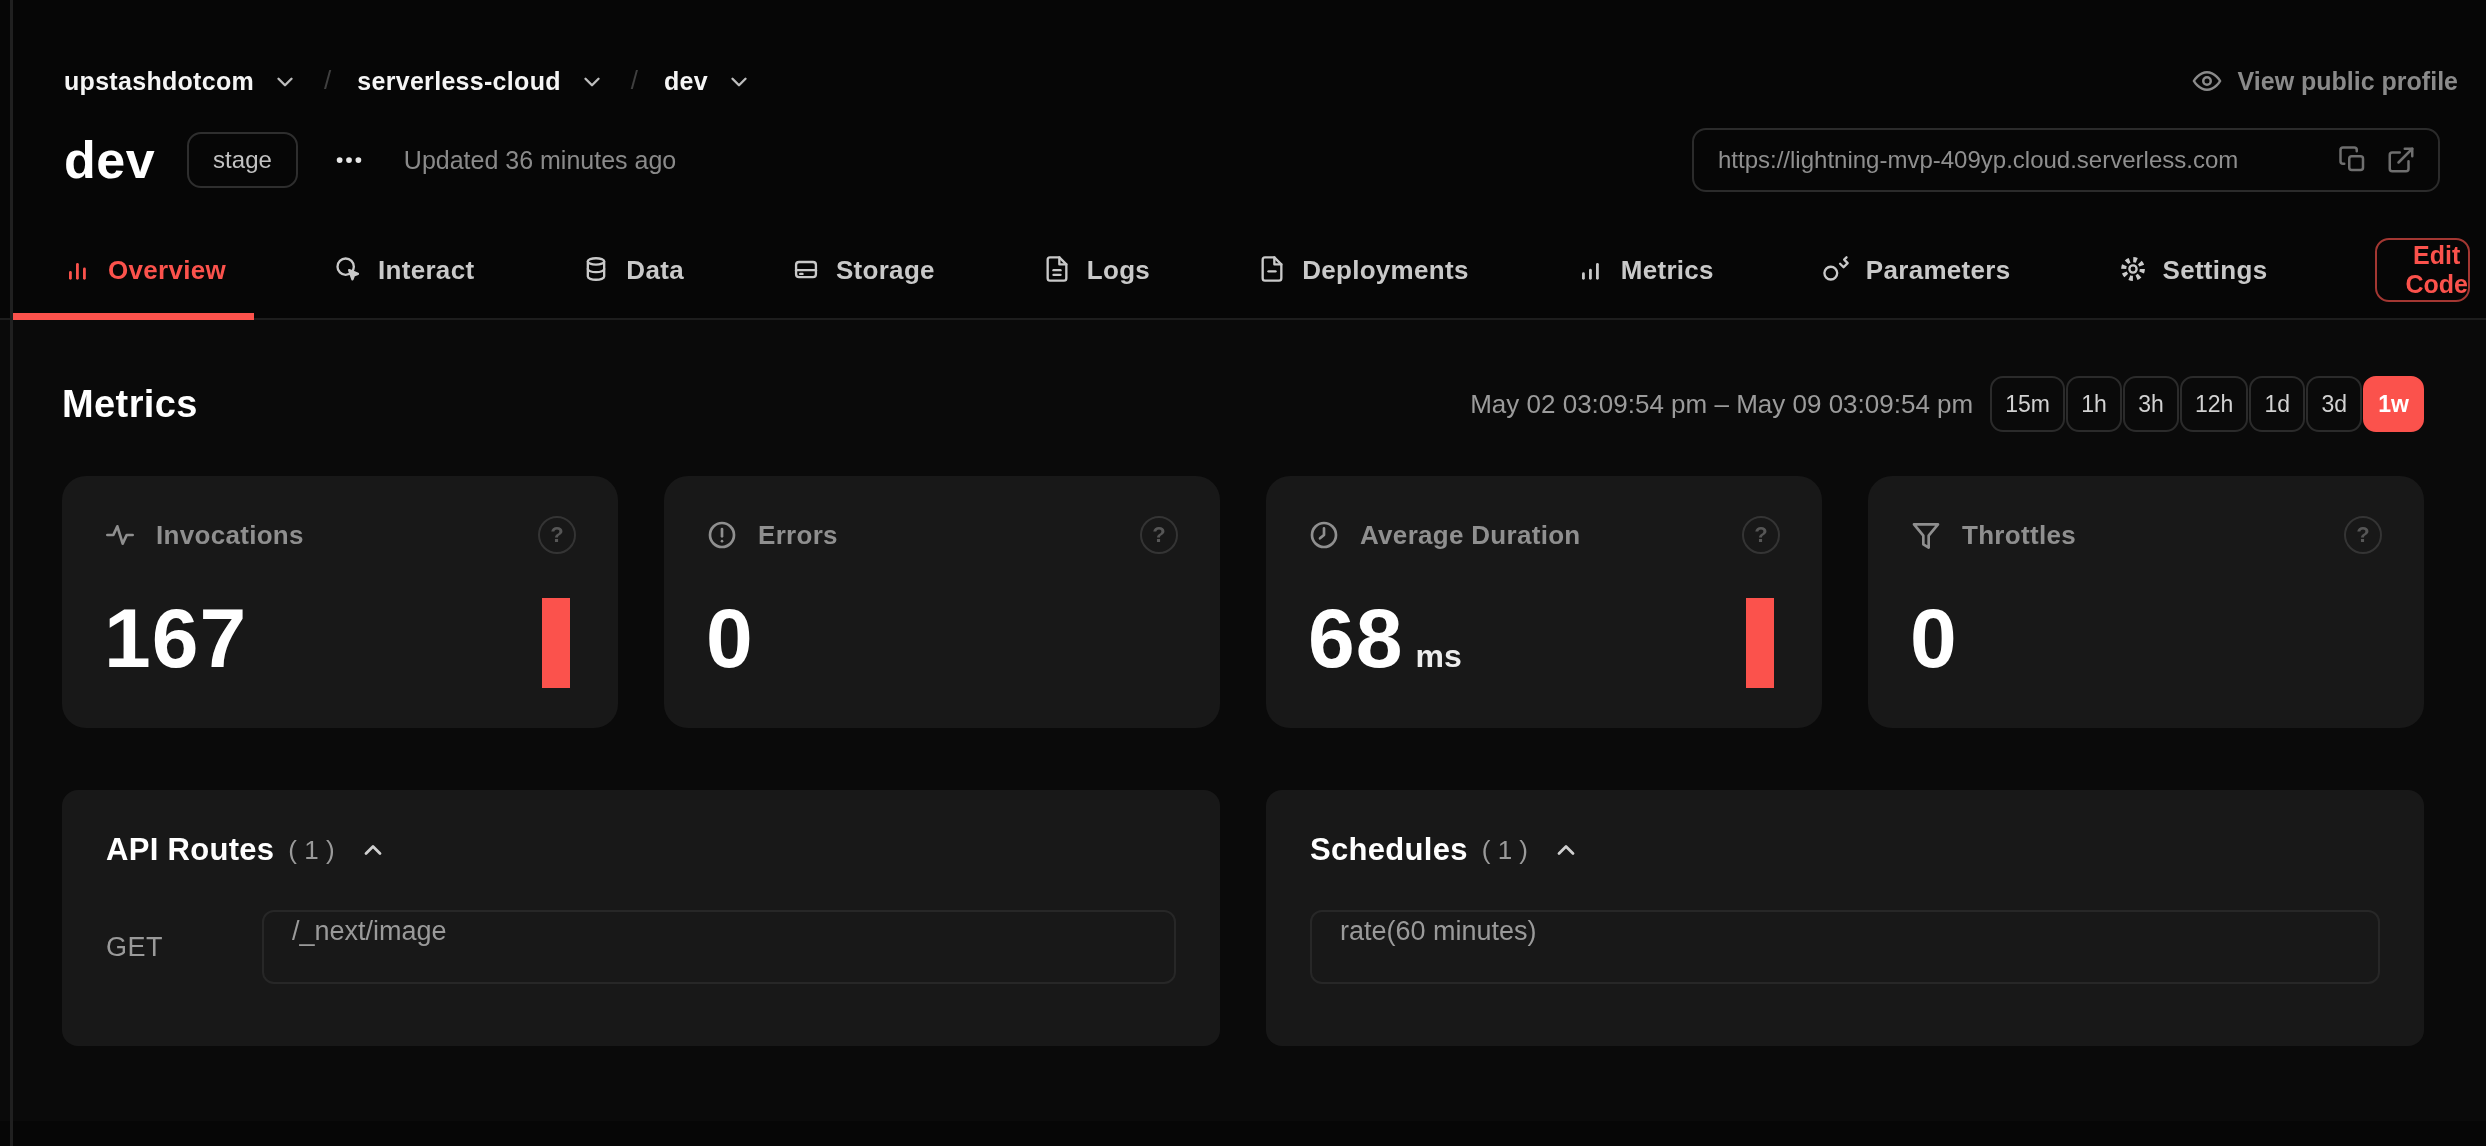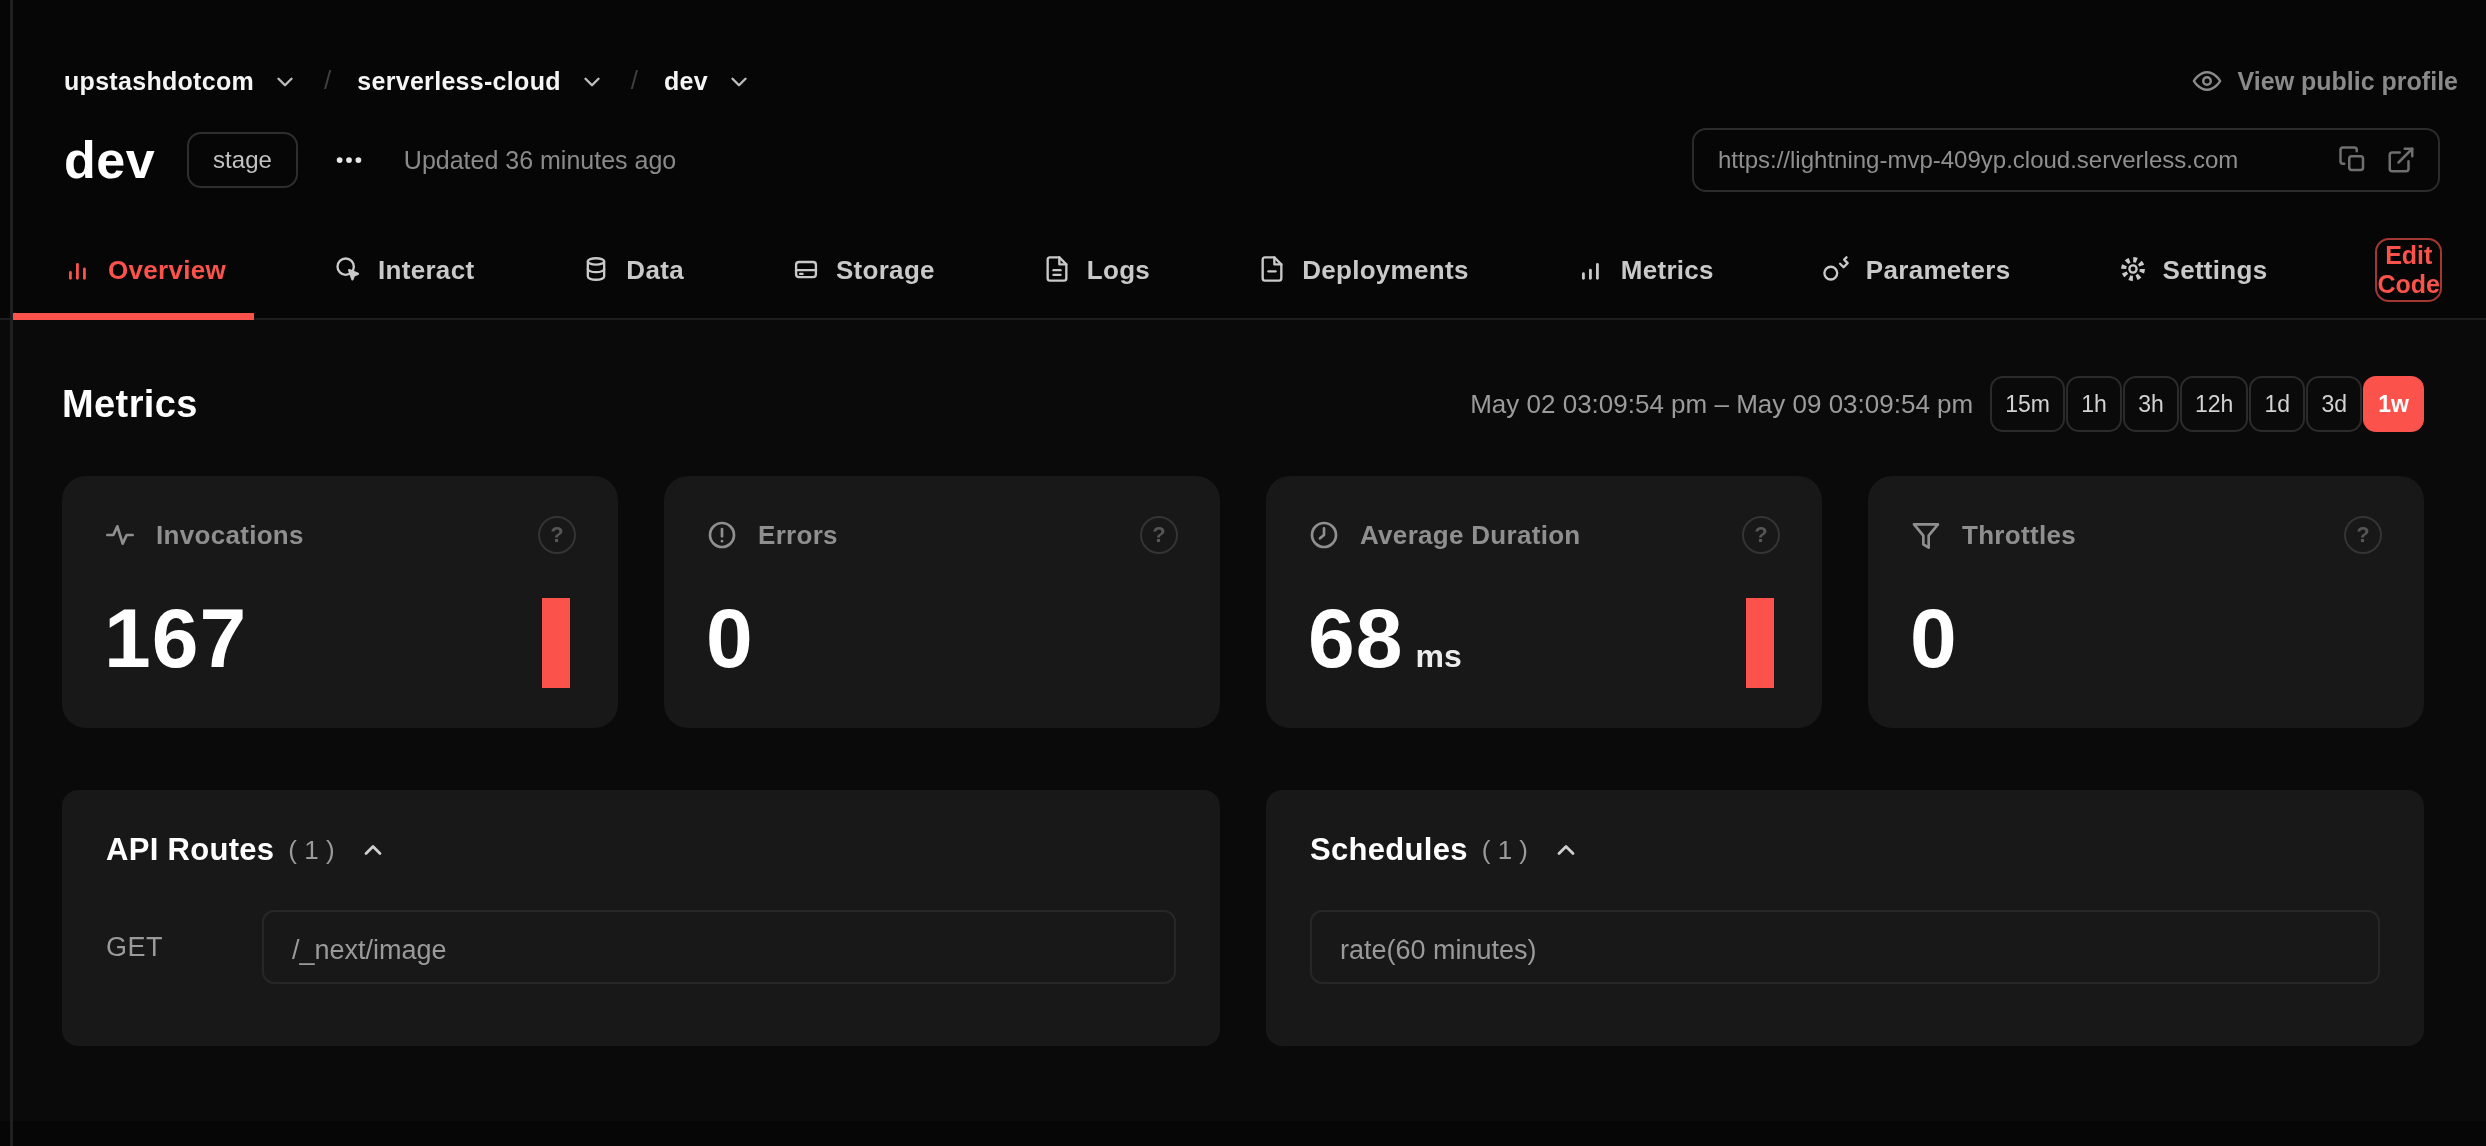--- a/index.html
+++ b/index.html
@@ -55,20 +55,21 @@
   .active-underline {
     position:absolute; left:12px; bottom:-2px;
     width:242px; height:7px; background:var(--accent);
   }
   .edit-code-btn {
     margin-left:auto; width:200px; height:64px;
     border:2px solid #a33732; border-radius:14px;
     background:transparent; color:var(--accent);
     font-size:25px; font-weight:700; font-family:inherit;
     cursor:pointer;
+    padding-left:28px;
   }
 
   
   .content { background:#0a0a0a; height:801px; padding:0 62px; }
   .metrics-header { display:flex; align-items:center; padding-top:56px; }
   .metrics-heading { font-size:38px; font-weight:700; color:#fff; letter-spacing:.4px; }
   .range-cluster { margin-left:auto; display:flex; align-items:center; gap:1px; }
   .date-range { color:#9b9b9b; font-size:26px; margin-right:16px; }
   .range-btn {
     min-width:56px; height:56px; padding:0 13px;
@@ -103,21 +104,21 @@
   .bottom-grid { display:grid; grid-template-columns:1fr 1fr; gap:46px; margin-top:62px; }
   .section-card { background:#181818; border-radius:16px; height:256px; padding:42px 44px; }
   .section-head { display:flex; align-items:center; }
   .section-title { font-size:31px; font-weight:700; color:#fff; letter-spacing:.3px; }
   .section-count { font-size:26px; color:#9a9a9a; margin-left:14px; }
   .collapse-btn { margin-left:24px; color:#cfcfcf; display:flex; cursor:pointer; }
   .route-row { display:flex; align-items:center; margin-top:42px; }
   .route-method { width:156px; font-size:27px; color:#9a9a9a; letter-spacing:.5px; }
   .pill-box {
     flex:1; height:74px; border:2px solid #272727; border-radius:12px;
-    display:flex; align-items:flex-end; padding:16px 28px;
+    display:flex; align-items:flex-start; padding:4px 28px;
     font-size:27px; color:#9a9a9a;
   }
   .schedule-row { margin-top:42px; display:flex; }
 
   svg { display:block; }
 </style>
 </head>
 <body style="background: rgb(6, 6, 6);">
 
 <div class="left-edge"></div>

